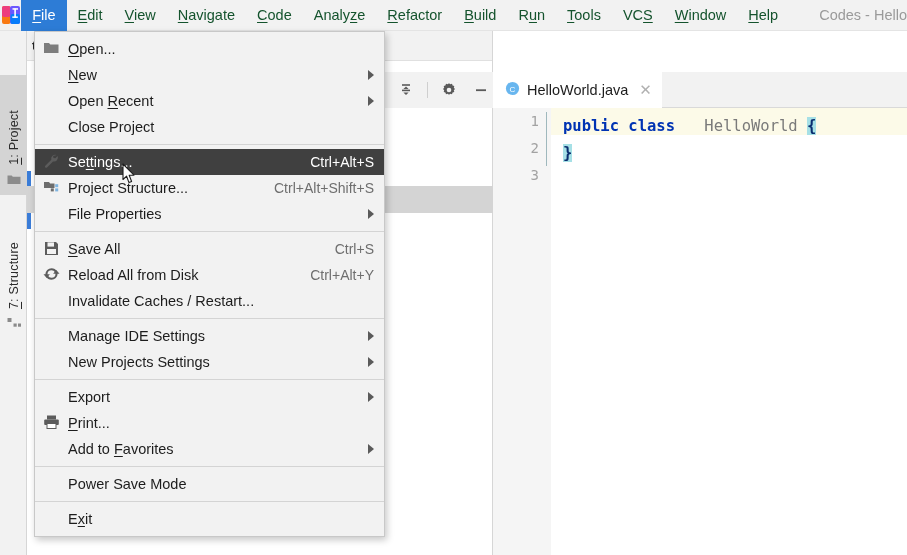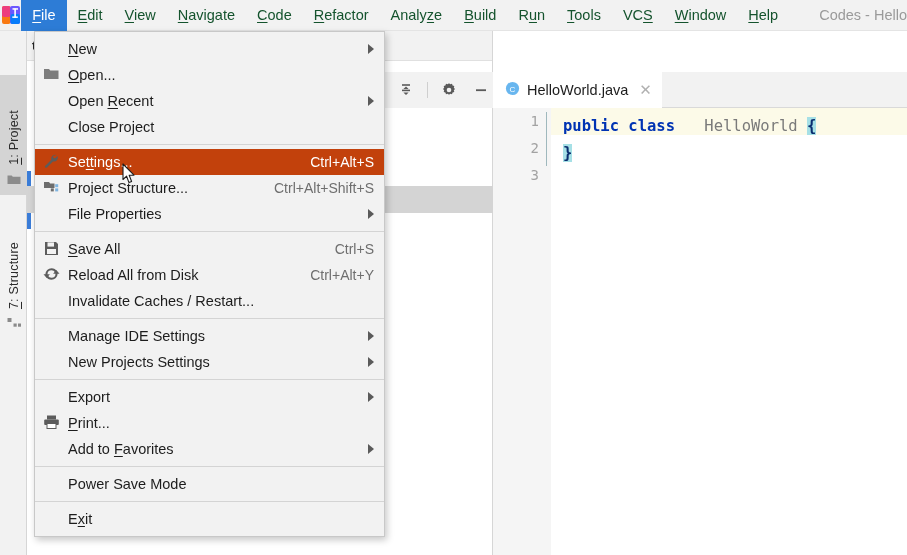--- a/index.html
+++ b/index.html
@@ -119,21 +119,21 @@
     position: absolute; left: 34px; top: 31px; width: 351px;
     background: #f2f2f2; border: 1px solid #c8c8c8;
     box-shadow: 2px 3px 7px rgba(0,0,0,.22);
     padding: 4px 0 4px 0; z-index: 50;
   }
   .mrow {
     position: relative; height: 26px; display: flex; align-items: center;
     padding-left: 33px; padding-right: 10px; font-size: 14.5px; color: #1d1d1d;
     cursor: default;
   }
-  .mrow.sel { background: #c2410c; color: #ffffff; gap: 48px; }
+  .mrow.sel { background: #404040; color: #ffffff; gap: 48px; }
   .mrow .mlabel { flex: 0 0 auto; white-space: nowrap; }
   .mrow .mlabel .mn { text-decoration: underline; text-underline-offset: 2px; }
   .mrow .shortcut {
     margin-left: auto; font-size: 14px; color: #6e6e6e; white-space: nowrap;
   }
   .mrow.sel .shortcut { color: #ffffff; }
   .mrow .micon { position: absolute; left: 8px; top: 50%; transform: translateY(-50%); width: 18px; height: 18px; }
   .mrow .arrow {
     margin-left: auto; width: 0; height: 0;
     border-left: 6px solid #5a5a5a; border-top: 5px solid transparent; border-bottom: 5px solid transparent;
@@ -170,24 +170,24 @@
         <div class="menu-item">
           <span><span class="mn">V</span>iew</span>
         </div>
         <div class="menu-item">
           <span><span class="mn">N</span>avigate</span>
         </div>
         <div class="menu-item">
           <span><span class="mn">C</span>ode</span>
         </div>
         <div class="menu-item">
+          <span>Analy<span class="mn">z</span>e</span>
+        </div>
+        <div class="menu-item">
           <span><span class="mn">R</span>efactor</span>
-        </div>
-        <div class="menu-item">
-          <span>Analy<span class="mn">z</span>e</span>
         </div>
         <div class="menu-item">
           <span><span class="mn">B</span>uild</span>
         </div>
         <div class="menu-item">
           <span>R<span class="mn">u</span>n</span>
         </div>
         <div class="menu-item">
           <span><span class="mn">T</span>ools</span>
         </div>
@@ -289,28 +289,28 @@
         <span class="kw">public</span><span> </span><span class="kw">class</span><span> </span><span class="cls">HelloWorld</span><span> </span><span class="brace-hl">{</span>
       </div>
       <div class="code-line" style="top:27px;">
         <span class="brace-hl">}</span>
       </div>
     </div>
   </div>
 
   <div class="dropdown" id="file-dropdown">
       <div class="mrow">
+        <span class="micon"><svg width="17" height="16" viewBox="0 0 17 16">
+            <path d="M1 3 h5 l1.3 1.6 h8.2 v8.4 h-14.5 z" fill="#7d7d7d"></path>
+          </svg></span>
+        <span class="mlabel"><span class="mn">O</span>pen...</span>
+      </div>
+      <div class="mrow">
         <span class="mlabel"><span class="mn">N</span>ew</span>
         <span class="arrow"></span>
-      </div>
-      <div class="mrow">
-        <span class="micon"><svg width="17" height="16" viewBox="0 0 17 16">
-            <path d="M1 3 h5 l1.3 1.6 h8.2 v8.4 h-14.5 z" fill="#7d7d7d"></path>
-          </svg></span>
-        <span class="mlabel"><span class="mn">O</span>pen...</span>
       </div>
       <div class="mrow">
         <span class="mlabel">Open <span class="mn">R</span>ecent</span>
         <span class="arrow"></span>
       </div>
       <div class="mrow">
         <span class="mlabel">Close Project</span>
       </div>
       <div class="msep"></div>
       <div class="mrow sel">

